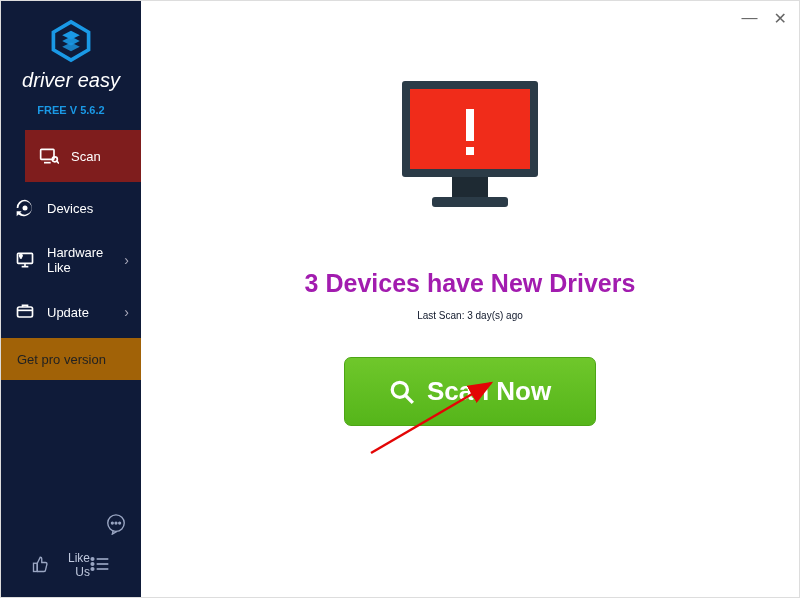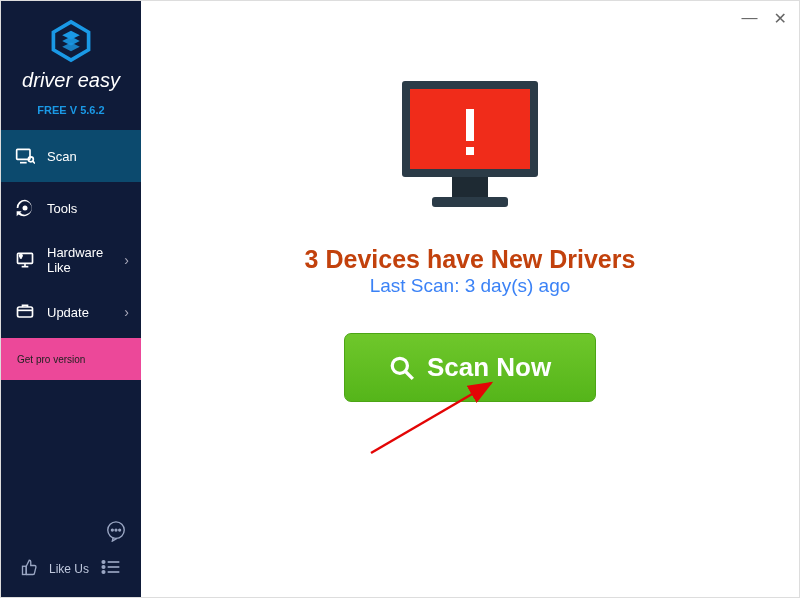--- a/index.html
+++ b/index.html
@@ -47,32 +47,32 @@
       display: flex;
       align-items: center;
       padding: 0 14px;
       height: 52px;
       font-size: 13px;
       color: #fff;
       cursor: pointer;
       gap: 12px;
       position: relative;
     }
-    .nav-item.active { background: #0c4a6e; }
+    .nav-item.active { background: #7f1d1d; margin-left: 24px; }
     .nav-item .chev {
       position: absolute;
       right: 12px;
       font-size: 14px;
       color: #aab;
     }
     .nav-icon { width: 20px; height: 20px; display: flex; align-items: center; justify-content: center; }
     .pro-btn {
-      background: #ec4899;
+      background: #a16207;
       color: #222;
-      font-size: 10px;
+      font-size: 13px;
       font-weight: 500;
       height: 42px;
       display: flex;
       align-items: center;
       padding: 0 16px;
       cursor: pointer;
     }
     .sidebar-bottom {
       margin-top: auto;
       display: flex;
@@ -81,23 +81,24 @@
     }
     .chat-row {
       display: flex;
       justify-content: flex-end;
       padding: 6px 14px;
     }
     .like-row {
       display: flex;
       align-items: center;
       justify-content: space-between;
-      padding: 6px 20px 10px;
+      padding: 6px 31px 10px;
       font-size: 12px;
       color: #bfc8dd;
+      text-align: right;
     }
     .like-left { display: flex; align-items: center; gap: 10px; }
     .main {
       flex: 1;
       position: relative;
       background: #fff;
     }
     .window-controls {
       position: absolute;
       top: 8px;
@@ -109,29 +110,30 @@
     }
     .window-controls span { cursor: pointer; }
     .content {
       display: flex;
       flex-direction: column;
       align-items: center;
       padding-top: 72px;
     }
     .monitor { margin-bottom: 22px; }
     .headline {
-      color: #c2410c;
+      color: #a21caf;
       font-size: 25px;
       font-weight: bold;
       font-family: Verdana, Geneva, sans-serif;
+      margin-top: 24px;
     }
     .last-scan {
-      color: #3b82f6;
-      font-size: 19px;
-      margin-top: 1px;
+      color: #0f172a;
+      font-size: 10px;
+      margin-top: 12px;
     }
     .scan-btn {
       margin-top: 36px;
       background: linear-gradient(#6fc72b, #55b51a);
       border: 1px solid #4ca515;
       color: #fff;
       font-size: 26px;
       font-weight: bold;
       font-family: Verdana, Geneva, sans-serif;
       padding: 18px 44px;
@@ -180,21 +182,21 @@
       <span>Scan</span>
     </div>
 
     <div class="nav-item">
       <span class="nav-icon">
         <svg width="20" height="20" viewBox="0 0 24 24" fill="#fff">
           <path d="M12 2a10 10 0 0 0-10 10h2a8 8 0 1 1 2.3 5.6L8 16H2v6l2.2-2.2A10 10 0 1 0 12 2z"></path>
           <circle cx="12" cy="12" r="3"></circle>
         </svg>
       </span>
-      <span>Tools</span>
+      <span>Devices</span>
     </div>
 
     <div class="nav-item">
       <span class="nav-icon">
         <svg width="20" height="20" viewBox="0 0 24 24" fill="none" stroke="#fff" stroke-width="2">
           <rect x="3" y="4" width="18" height="12" rx="1"></rect>
           <line x1="8" y1="20" x2="16" y2="20"></line>
           <line x1="12" y1="16" x2="12" y2="20"></line>
           <circle cx="7" cy="7" r="2.5" fill="#fff" stroke="none"></circle>
           <text x="7" y="9" font-size="4" text-anchor="middle" fill="#0f1b39">i</text>

